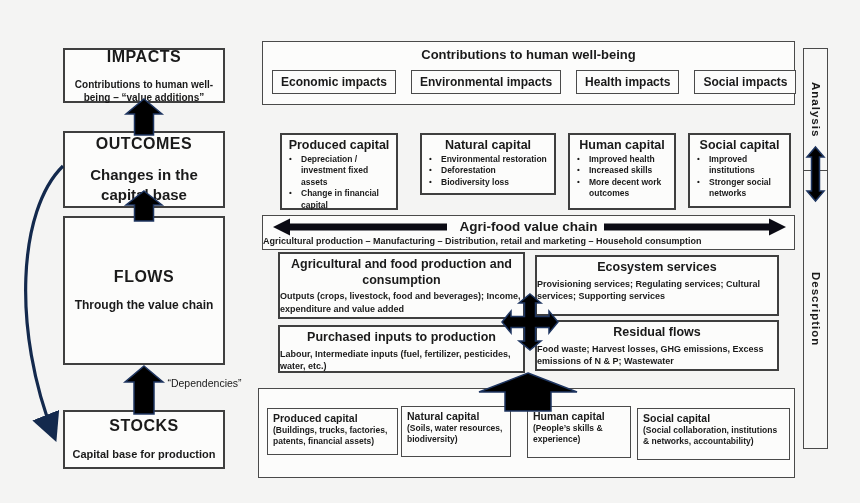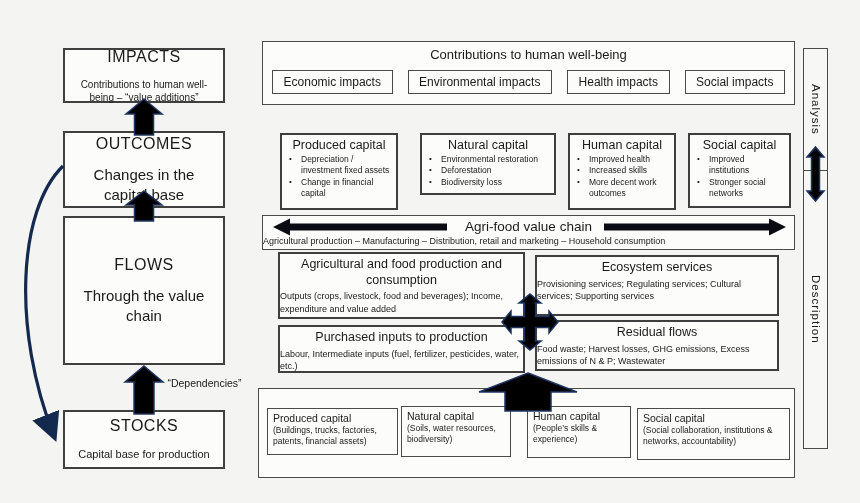--- a/index.html
+++ b/index.html
@@ -1,20 +1,20 @@
 <!DOCTYPE html>
 <html><head>
 <meta charset="utf-8">
 <style>
   html,body{margin:0;padding:0;background:#e9e9e9;}
   #stage{
     position:relative;width:860px;height:503px;background:#f4f4f3;
     font-family:"Liberation Sans", sans-serif;color:#1a1a1a;overflow:hidden;
   }
-  .box{position:absolute;background:#fcfcfb;border:1px solid #4a4a4a;box-sizing:border-box;}
+  .box{position:absolute;background:#fcfcfb;border:1px solid #4a4a4a;box-sizing:border-box;font-weight:bold;}
   .b2{border-width:2px;border-color:#3f3f3f;}
   
   .lbox{display:flex;flex-direction:column;justify-content:center;align-items:center;text-align:center;padding:2px 6px;}
   .lbox .ltitle{font-size:16px;letter-spacing:.5px;}
   .lbox .lsub{font-size:10px;line-height:1.3;margin-top:12px;}
   
   .wb-title{text-align:center;font-size:13px;margin-top:5px;}
   .wb-row{position:absolute;left:9px;right:9px;top:28px;display:flex;gap:15px;justify-content:space-between;}
   .chip{border:1px solid #4a4a4a;background:#fcfcfb;font-size:12px;padding:4px 8px;white-space:nowrap;flex:0 0 auto;text-align:center;}
   .chip.grow{flex:1 1 auto;}
@@ -52,21 +52,21 @@
     <div class="lsub">Contributions to human well-being – “value additions”</div>
   </div>
 
   <div class="box b2 lbox" style="left:63px;top:131px;width:162px;height:77px;">
     <div class="ltitle">OUTCOMES</div>
     <div class="lsub" style="font-size:15px;">Changes in the capital base</div>
   </div>
 
   <div class="box b2 lbox" style="left:63px;top:216px;width:162px;height:149px;">
     <div class="ltitle">FLOWS</div>
-    <div class="lsub" style="font-size:15px;">Through the value chain</div>
+    <div class="lsub" style="font-size:12px;">Through the value chain</div>
   </div>
 
   <div class="box b2 lbox" style="left:63px;top:410px;width:162px;height:59px;">
     <div class="ltitle">STOCKS</div>
     <div class="lsub" style="font-size:11px;">Capital base for production</div>
   </div>
 
   <div class="dep" style="left:157px;top:377px;width:95px;text-align:center;">“Dependencies”</div>
 
   <div class="box" style="left:262px;top:41px;width:533px;height:64px;">

